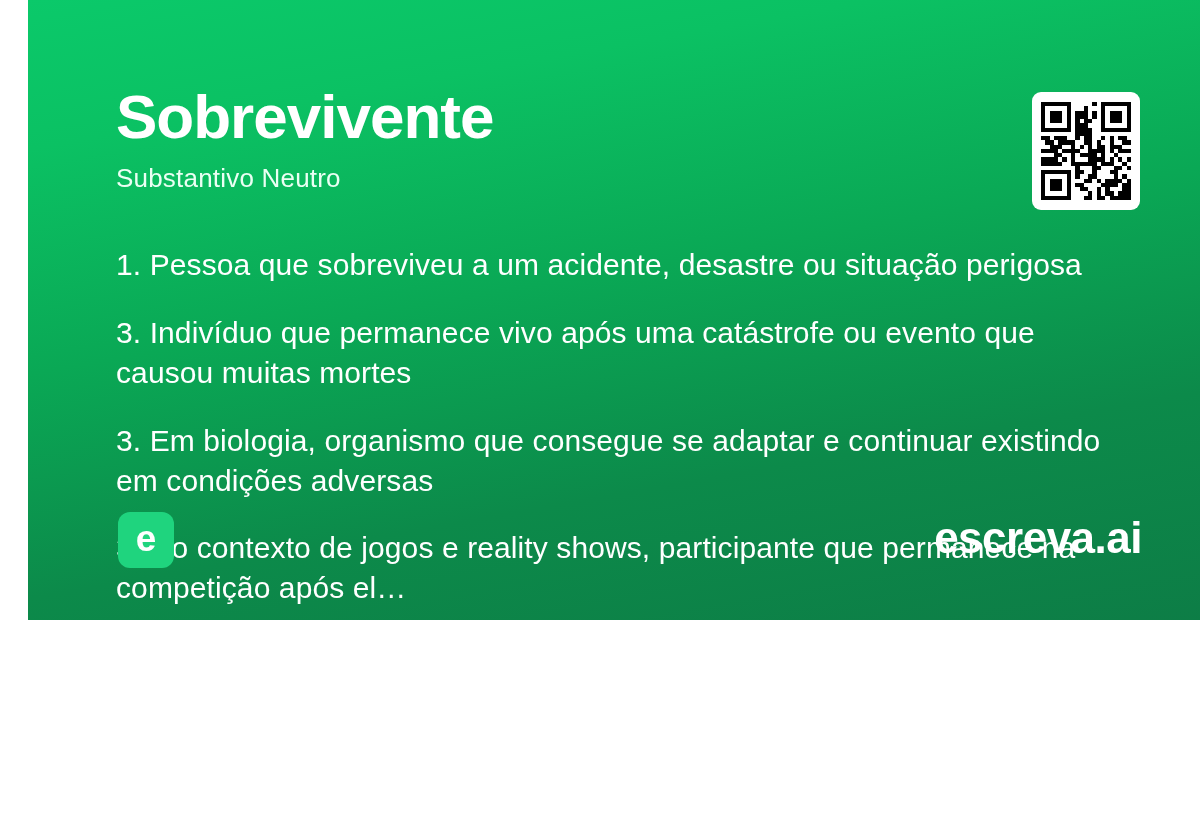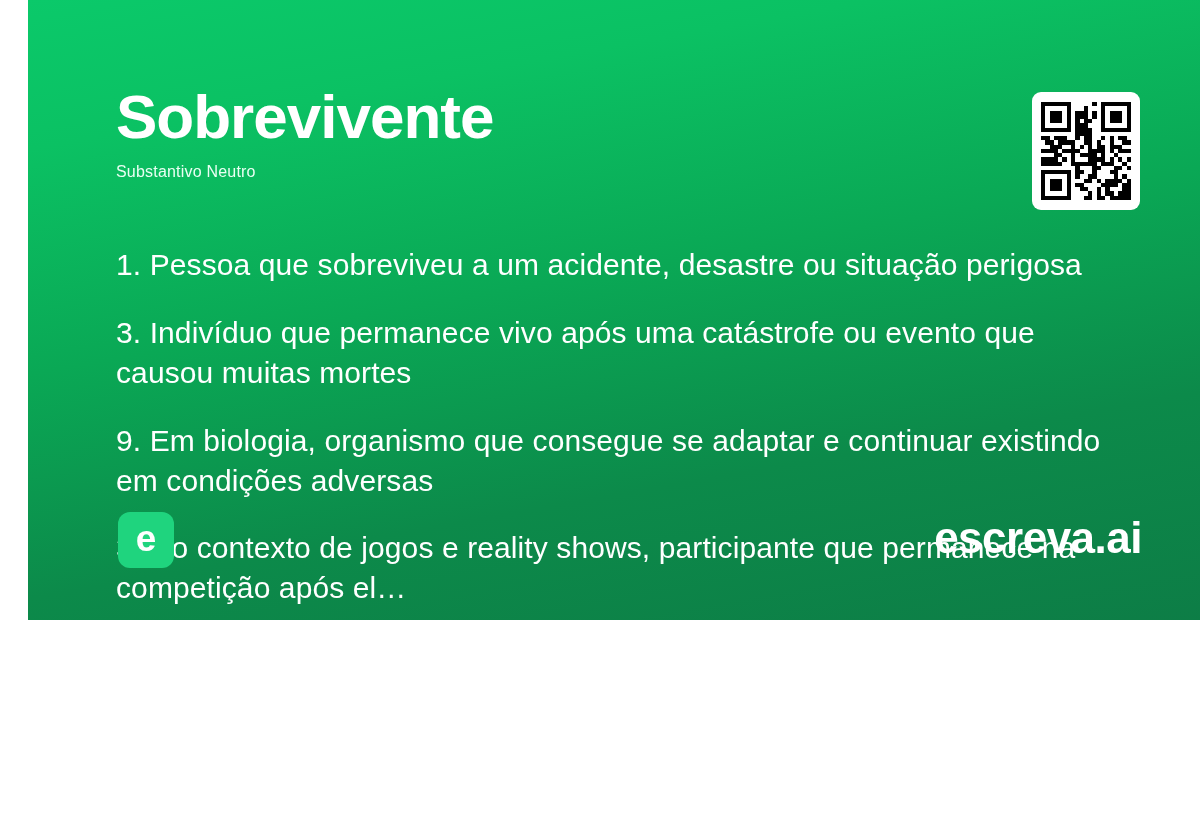--- a/index.html
+++ b/index.html
@@ -25,21 +25,21 @@
   }
   .title {
     font-size: 62px;
     font-weight: bold;
     color: #ffffff;
     letter-spacing: -1px;
     line-height: 1.05;
   }
   .subtitle {
     margin-top: 14px;
-    font-size: 16px;
+    font-size: 26px;
     color: #eafff3;
     font-weight: normal;
     letter-spacing: 0.2px;
   }
   .definitions {
     position: absolute;
     left: 88px;
     top: 245px;
     width: 1010px;
   }
@@ -601,21 +601,21 @@
         <i class="on"></i>
         <i class="on"></i>
         <i class="on"></i>
         <i class="on"></i>
       </div>
   </div>
 
   <div class="definitions">
     <p class="definition">1. Pessoa que sobreviveu a um acidente, desastre ou situação perigosa</p>
     <p class="definition">3. Indivíduo que permanece vivo após uma catástrofe ou evento que causou muitas mortes</p>
-    <p class="definition">9. Em biologia, organismo que consegue se adaptar e continuar existindo em condições adversas</p>
+    <p class="definition">3. Em biologia, organismo que consegue se adaptar e continuar existindo em condições adversas</p>
     <p class="definition">3. No contexto de jogos e reality shows, participante que permanece na competição após el…</p>
   </div>
 
   <div class="logo-badge">
     <span>e</span>
   </div>
 
   <div class="brand">escreva.ai</div>
 
 </div>

